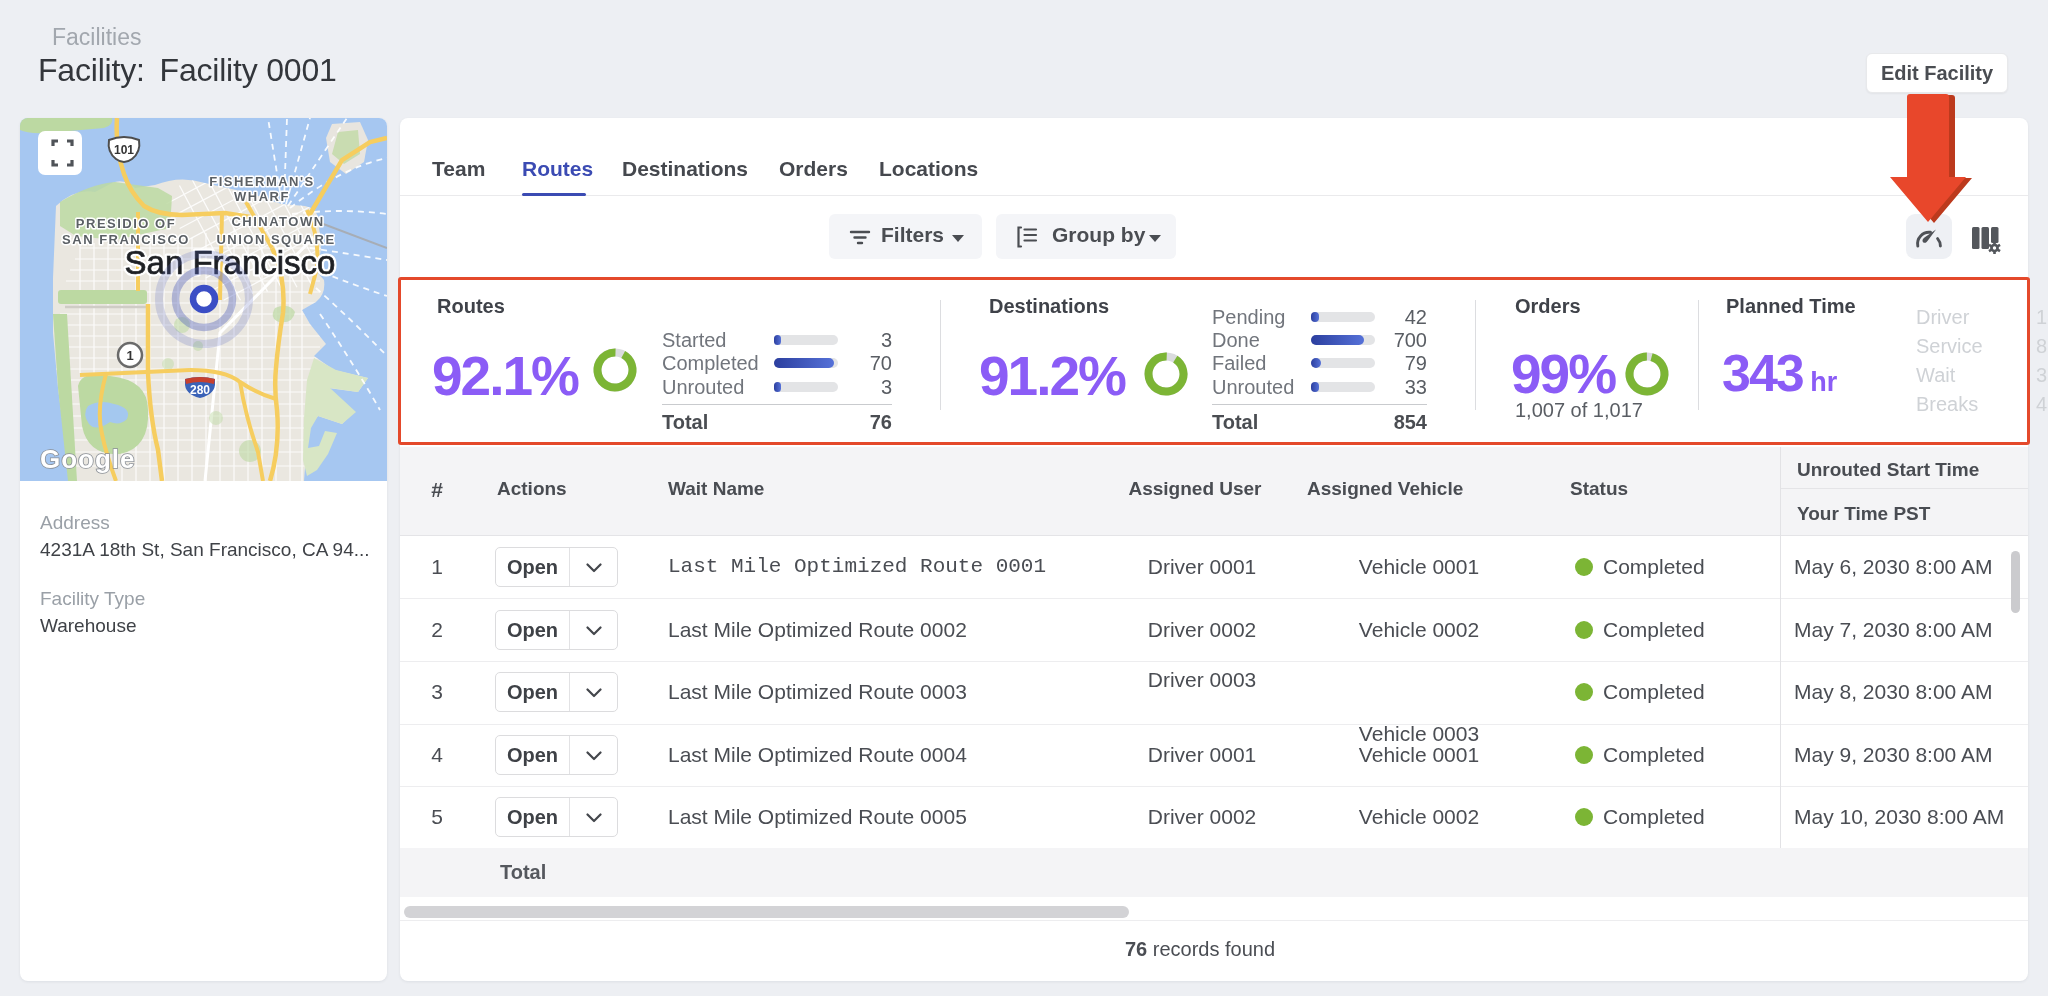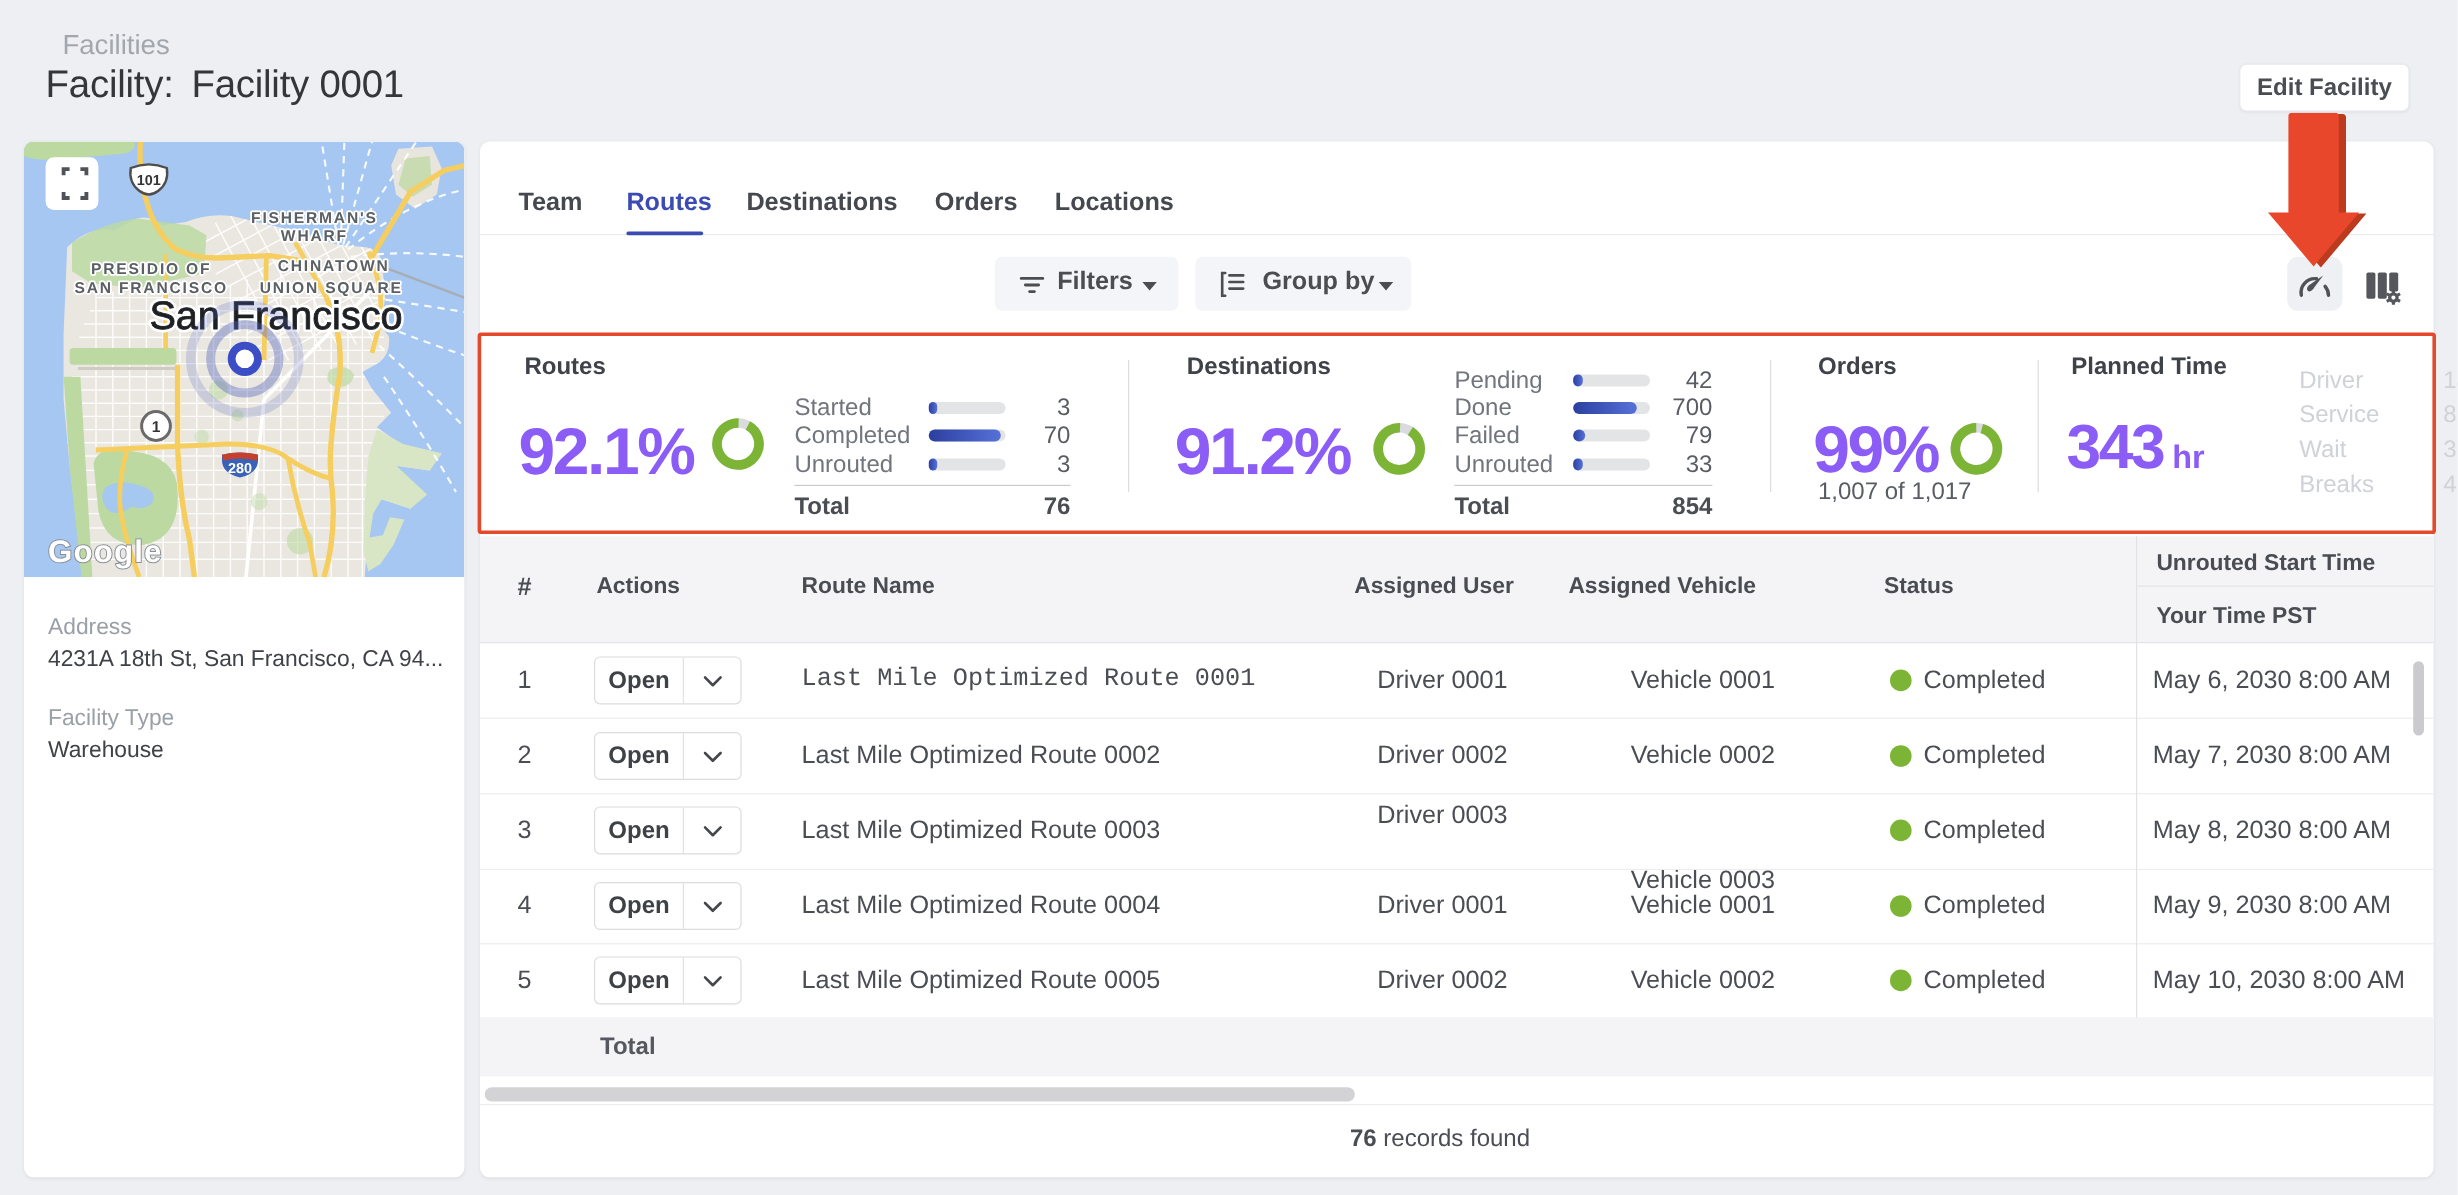--- a/index.html
+++ b/index.html
@@ -197,21 +197,21 @@
  .rowsep { position:absolute; left:0; width:1628px; height:1px; background:#ededef; }
  .cell { position:absolute; font-size:21px; color:#4a4d53; }
  .openbtn { position:absolute; left:95px; width:123px; height:40px; border:1px solid #dcdcde; border-radius:5px; background:#fff; }
  .openbtn .lbl { position:absolute; left:0; top:0; width:74px; height:38px; line-height:38px; text-align:center; font-size:20px; font-weight:bold; color:#3e4146; border-right:1px solid #e2e2e4; }
  .dot { position:absolute; width:18px; height:18px; border-radius:50%; background:#7cb535; }
  .pinsep { position:absolute; left:1380px; top:329px; width:1px; height:402px; background:#e2e2e5; }
 </style>
 <div class="thead">
   <div class="th" style="left:28px; width:18px; text-align:center; font-size:21px;">#</div>
   <div class="th" style="left:97px;">Actions</div>
-  <div class="th" style="left:268px;">Route Name</div>
+  <div class="th" style="left:268px;">Wait Name</div>
   <div class="th" style="left:695px; width:200px; text-align:center; white-space:nowrap;">Assigned User</div>
   <div class="th" style="left:907px; width:200px; white-space:nowrap;">Assigned Vehicle</div>
   <div class="th" style="left:1170px;">Status</div>
   <div class="th" style="left:1397px; top:12px;">Unrouted Start Time</div>
   <div style="position:absolute; left:1381px; top:41px; width:247px; height:1px; background:#e4e4e7;"></div>
   <div class="th" style="left:1397px; top:56px;">Your Time PST</div>
 </div>
 <div class="cell" style="left:28px; top:437px; width:18px; text-align:center;">1</div>
 <div class="openbtn" style="top:429px;">
       <span class="lbl">Open</span>

